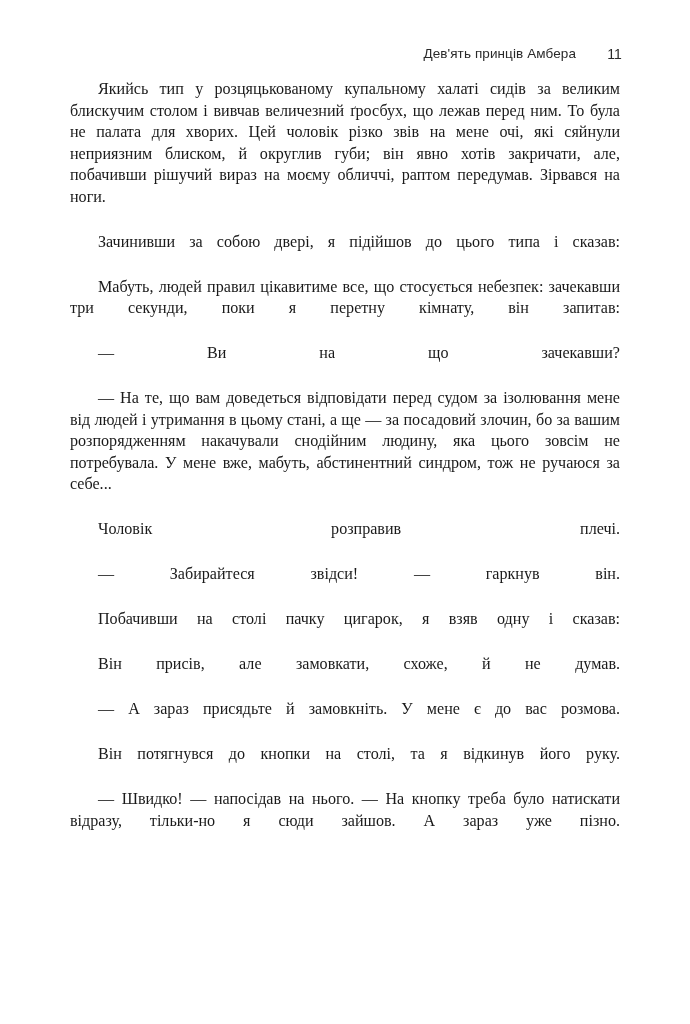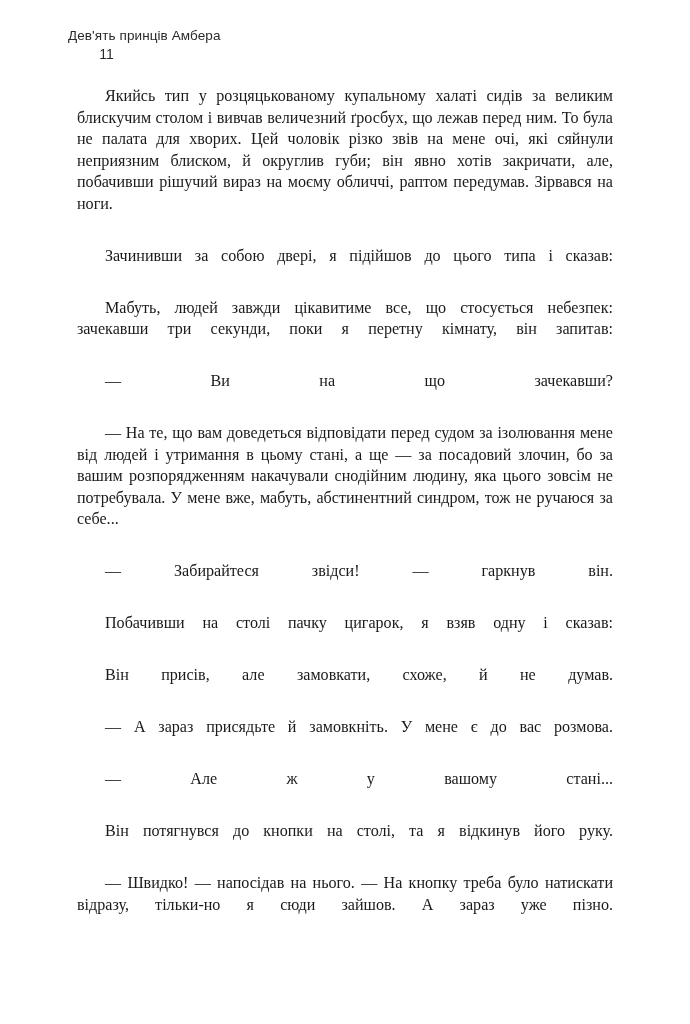--- a/index.html
+++ b/index.html
@@ -27,49 +27,48 @@
   }
 
   
   .running-header {
     position: absolute;
     left: 68px;
     top: 41px;
     width: 554px;
     height: 22px;
     display: flex;
-    align-items: flex-start;
+    align-items: flex-end;
     justify-content: flex-end;
     font-family: "Liberation Sans", "DejaVu Sans", sans-serif;
     font-size: 13.5px;
     line-height: 18px;
     color: #2a2a2a;
     letter-spacing: 0.1px;
-    flex-direction: column;
   }
   .header-title {
     white-space: nowrap;
   }
   .header-pageno {
     width: 46px;
     text-align: right;
     font-size: 14px;
     white-space: nowrap;
   }
 
   
   .textblock {
     position: absolute;
     left: 68px;
     top: 76px;
     width: 554px;
   }
 
   p.para {
-    margin: 9px;
+    margin: 2px;
     padding: 0;
     text-indent: 28px;
     text-align: justify;
     text-justify: inter-word;
     font-size: 16.1px;
     line-height: 21.5px;
     word-spacing: 0.2px;
     hyphens: manual;
   }
   
@@ -85,25 +84,25 @@
 <div class="page">
 
   <div class="running-header">
     <span class="header-title">Дев'ять принців Амбера</span>
     <span class="header-pageno">11</span>
   </div>
 
   <div class="textblock">
       <p class="para">Якийсь тип у розцяцькованому купальному халаті сидів за вели­ким блискучим столом і вивчав величезний ґросбух, що лежав перед ним. То була не палата для хворих. Цей чоловік різко звів на мене очі, які сяйнули неприязним блиском, й округлив губи; він явно хотів закричати, але, побачивши рішучий вираз на моєму обличчі, раптом передумав. Зірвався на ноги.</p>
       <p class="para">Зачинивши за собою двері, я підійшов до цього типа і сказав:</p>
-      <p class="para">Мабуть, людей завжди цікавитиме все, що стосується небезпек: зачекавши три секунди, поки я перетну кімнату, він запитав:</p>
+      <p class="para">Мабуть, людей правил цікавитиме все, що стосується небезпек: зачекавши три секунди, поки я перетну кімнату, він запитав:</p>
       <p class="para">— Ви на що зачекавши?</p>
       <p class="para">— На те, що вам доведеться відповідати перед судом за ізолю­вання мене від людей і утримання в цьому стані, а ще — за посадовий злочин, бо за вашим розпорядженням накачували снодійним людину, яка цього зовсім не потребувала. У мене вже, мабуть, абстинентний синдром, тож не ручаюся за себе...</p>
+      <p class="para">Чоловік розправив плечі.</p>
       <p class="para">— Забирайтеся звідси! — гаркнув він.</p>
       <p class="para">Побачивши на столі пачку цигарок, я взяв одну і сказав:</p>
       <p class="para">Він присів, але замовкати, схоже, й не думав.</p>
       <p class="para">— А зараз присядьте й замовкніть. У мене є до вас розмова.</p>
-      <p class="para">— Але ж у вашому стані...</p>
       <p class="para">Він потягнувся до кнопки на столі, та я відкинув його руку.</p>
       <p class="para">— Швидко! — напосідав на нього. — На кнопку треба було натис­кати відразу, тільки-но я сюди зайшов. А зараз уже пізно.</p>
     </div>
 
 </div>
 
 </body></html>

